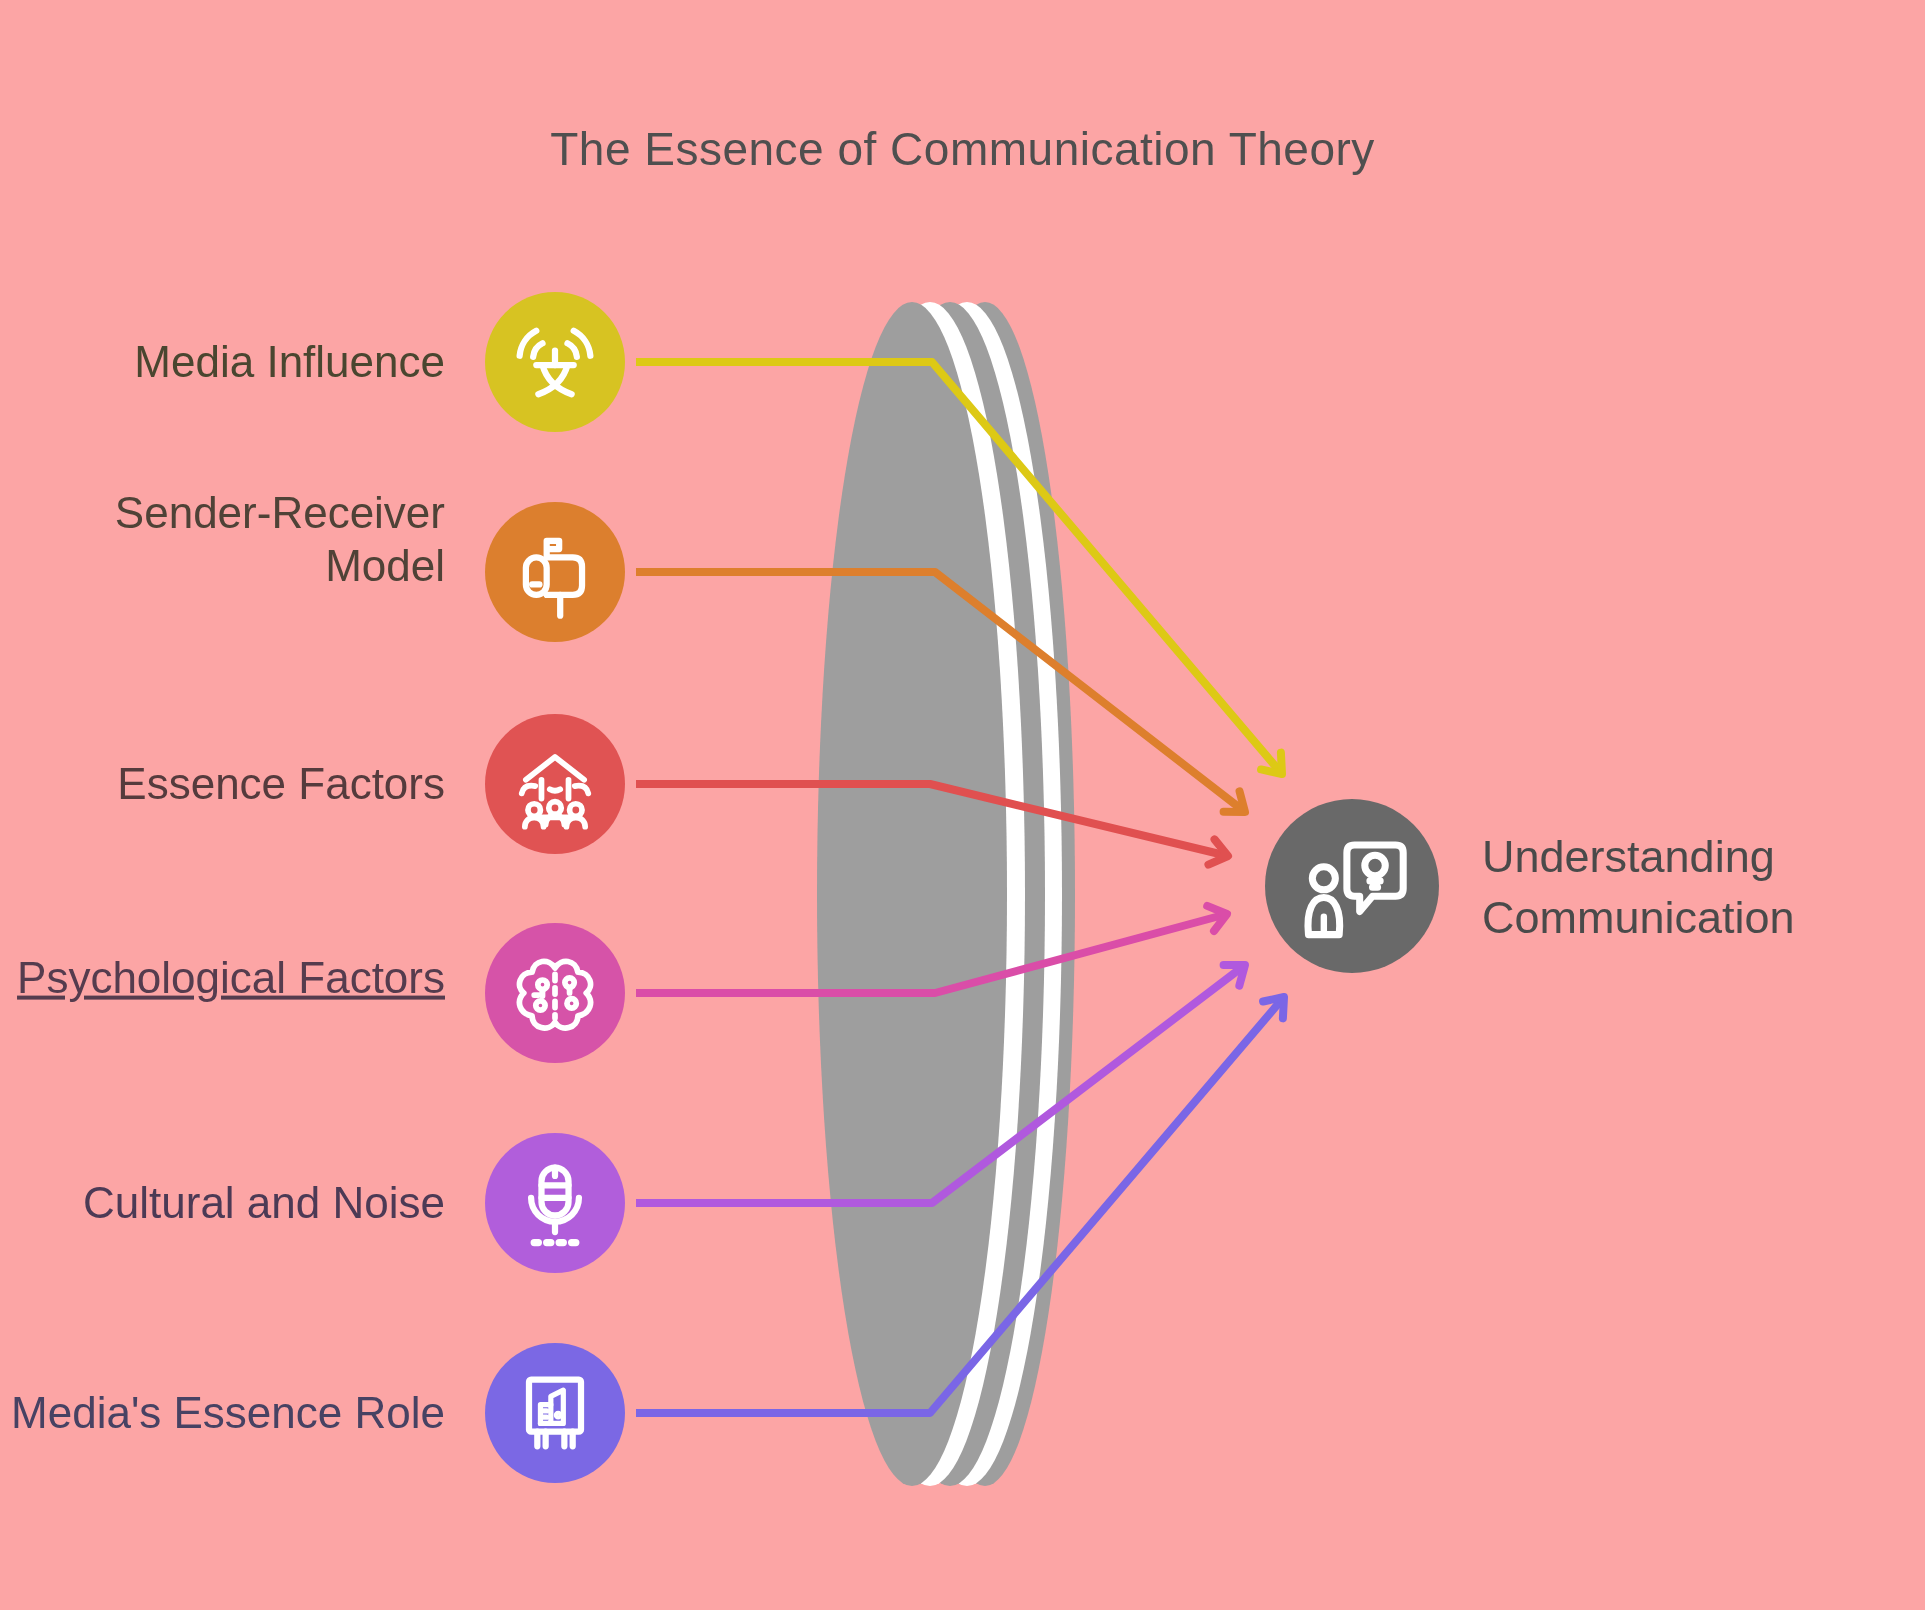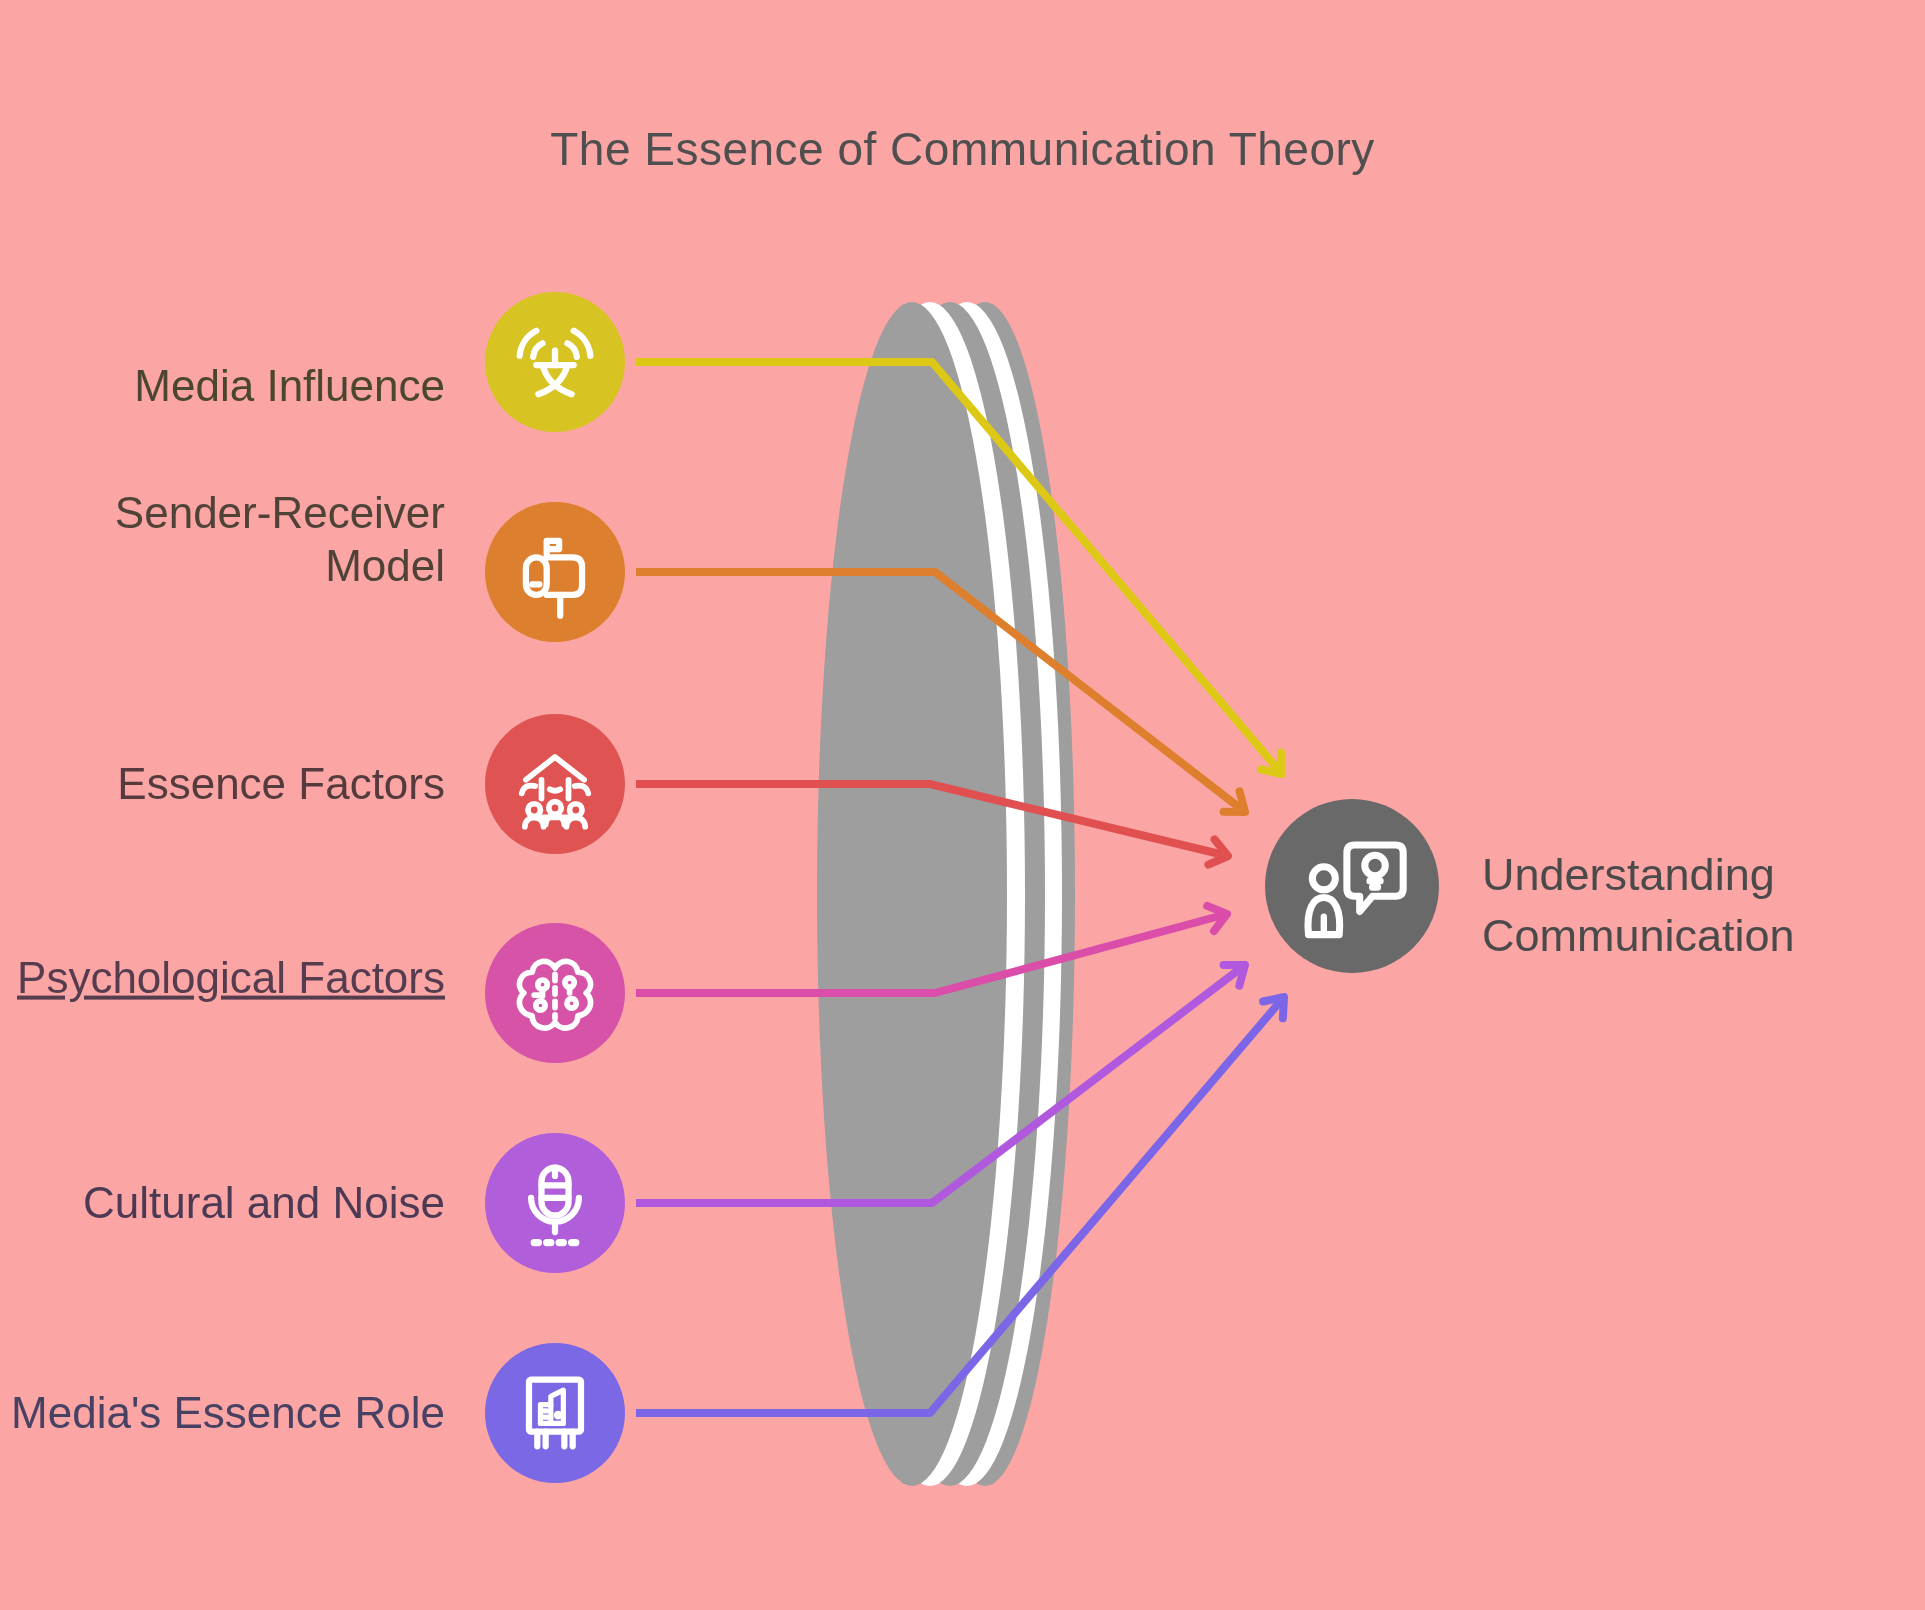--- a/index.html
+++ b/index.html
@@ -94,21 +94,21 @@
       <polyline points="636,362 932,362 1282,774" stroke="#ddc915" marker-end="url(#ah0)"></polyline>
       <polyline points="636,572 935,572 1245,812" stroke="#dd7f2d" marker-end="url(#ah1)"></polyline>
       <polyline points="636,784 930,784 1228,856" stroke="#e05050" marker-end="url(#ah2)"></polyline>
       <polyline points="636,993 935,993 1227,914" stroke="#da4da8" marker-end="url(#ah3)"></polyline>
       <polyline points="636,1203 932,1203 1245,965" stroke="#b059de" marker-end="url(#ah4)"></polyline>
       <polyline points="636,1413 930,1413 1284,997" stroke="#7a66e6" marker-end="url(#ah5)"></polyline>
     </g>
   </svg>
 
   <div>
-    <div class="row-label" style="top: 362px; color: rgb(74, 70, 48); margin-top: 24px;">Media Influence</div>
+    <div class="row-label" style="top: 362px; color: rgb(74, 70, 48);">Media Influence</div>
     <div class="icon-circle" style="top: 362px; background: rgb(215, 195, 34);">
       <svg viewBox="0 0 100 100" fill="none" stroke="#ffffff" stroke-width="6" stroke-linecap="round" stroke-linejoin="round">
         <path d="M16,44 A30,30 0 0 1 32,20"></path>
         <path d="M29,45 A16,16 0 0 1 38,32"></path>
         <path d="M84,44 A30,30 0 0 0 68,20"></path>
         <path d="M71,45 A16,16 0 0 0 62,32"></path>
         <path d="M32,53 H68"></path>
         <path d="M50,39 V53"></path>
         <path d="M62,53 C58,68 48,76 34,81"></path>
         <path d="M38,53 C42,68 52,76 66,81"></path>
@@ -193,15 +193,15 @@
   <div class="result-circle" style="background: rgb(105, 105, 105);">
     <svg viewBox="0 0 100 100" fill="none" stroke="#ffffff" stroke-width="5.5" stroke-linecap="round" stroke-linejoin="round">
       <path d="M52,18 H84 Q90,18 90,24 V52 Q90,58 84,58 H66 L56,70 V58 H52 Q46,58 46,52 V24 Q46,18 52,18 Z"></path>
       <circle cx="68" cy="34" r="8"></circle>
       <path d="M64,46 H72 M66,51 H70"></path>
       <circle cx="28" cy="44" r="9"></circle>
       <path d="M16,88 C14,68 20,59 28,59 C36,59 42,68 40,88 Z"></path>
       <path d="M28,74 V88" stroke-width="5"></path>
     </svg>
   </div>
-  <div class="result-label" style="color: rgb(74, 74, 74); margin-top: 18px;">Understanding Communication</div>
+  <div class="result-label" style="color: rgb(74, 74, 74);">Understanding Communication</div>
 
 </div>
 
 </body></html>

